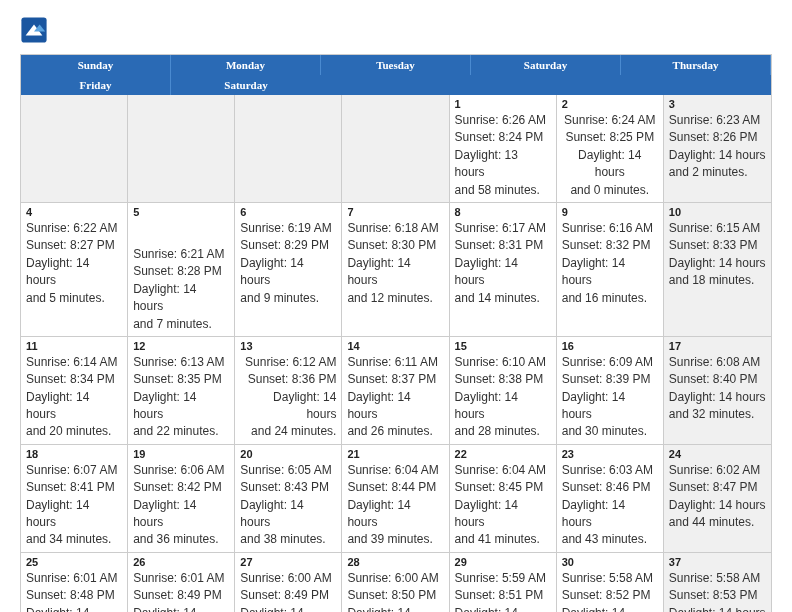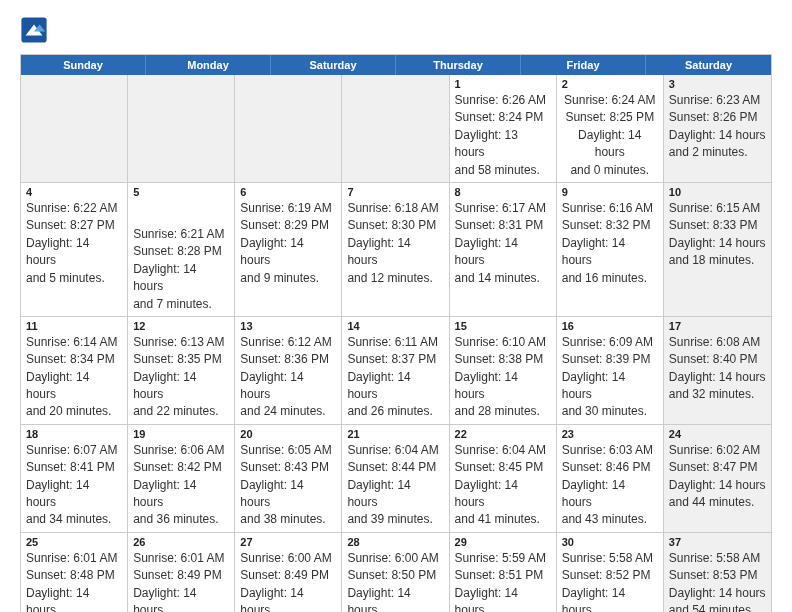--- a/index.html
+++ b/index.html
@@ -54,22 +54,23 @@
       color: #444;
     }
     .calendar {
       flex: 1;
       display: flex;
       flex-direction: column;
       border: 1px solid #ccc;
     }
     .cal-header {
       display: grid;
-      grid-template-columns: repeat(6, 1fr);
+      grid-template-columns: repeat(5, 1fr);
       background: #2a6ab5;
+      font-family: Liberation Serif, serif;
     }
     .cal-header-cell {
       color: #fff;
       font-size: 11px;
       font-weight: bold;
       padding: 4px 5px;
       text-align: center;
       border-right: 1px solid #4a8ad0;
     }
     .cal-header-cell:last-child { border-right: none; }
@@ -129,20 +130,21 @@
     <div class="title-block">
       <div class="main-title"></div>
       <div class="subtitle"></div>
     </div>
   </div>
 
   <div class="calendar">
     <div class="cal-header">
     <div class="cal-header-cell">Sunday</div>
         <div class="cal-header-cell">Monday</div>
+        <div class="cal-header-cell">Tuesday</div>
         <div class="cal-header-cell">Saturday</div>
         <div class="cal-header-cell">Thursday</div>
         <div class="cal-header-cell">Friday</div>
         <div class="cal-header-cell">Saturday</div>
       </div>
     <div class="cal-body">
     <div class="cal-row">
           <div class="cal-cell shaded empty"></div>
           <div class="cal-cell shaded empty"></div>
           <div class="cal-cell shaded empty"></div>
@@ -230,21 +232,21 @@
           </div>
           <div class="cal-cell">
             <span class="day-num">12</span>
             <div class="cell-text" style="white-space: pre-line;">Sunrise: 6:13 AM
 Sunset: 8:35 PM
 Daylight: 14 hours
 and 22 minutes.</div>
           </div>
           <div class="cal-cell">
             <span class="day-num">13</span>
-            <div class="cell-text" style="white-space: pre-line;">Sunrise: 6:12 AM
+            <div class="cell-text" style="white-space: pre-line; text-align: right;">Sunrise: 6:12 AM
 Sunset: 8:36 PM
 Daylight: 14 hours
 and 24 minutes.</div>
           </div>
           <div class="cal-cell">
             <span class="day-num">14</span>
             <div class="cell-text" style="white-space: pre-line;">Sunrise: 6:11 AM
 Sunset: 8:37 PM
 Daylight: 14 hours
 and 26 minutes.</div>

